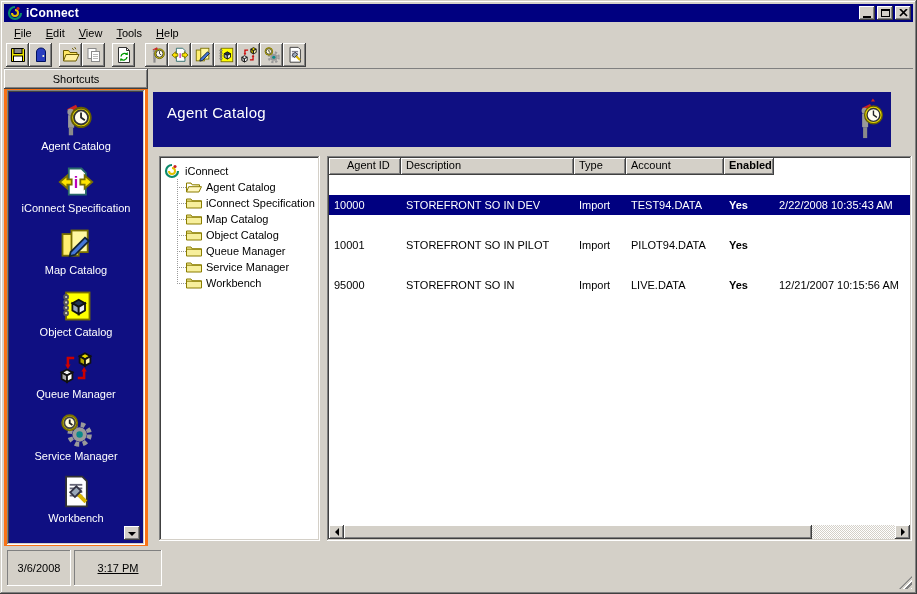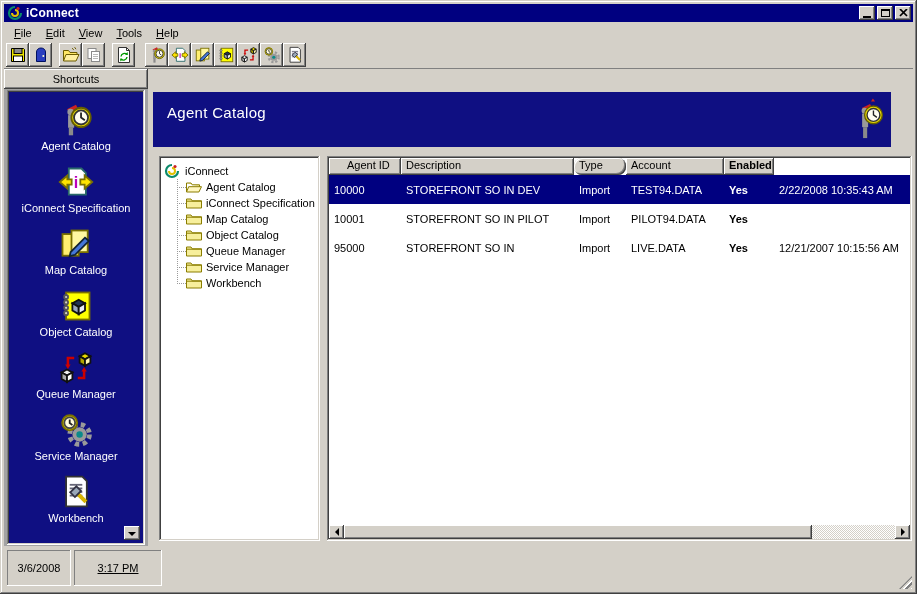--- a/index.html
+++ b/index.html
@@ -30,21 +30,21 @@
   .toolbar { position:absolute; left:4px; top:41px; right:4px; height:28px; display:flex; align-items:center;
     padding-left:2px; border-bottom:1px solid #808080; }
   .tgroup { display:flex; }
   .tgroup + .tgroup { margin-left:7px; }
   .tgroup.big-gap { margin-left:10px; }
   .tbtn { width:23px; height:24px; border:0; display:flex; align-items:center; justify-content:center;
     background:#d4d0c8; box-shadow: inset -1px -1px #404040, inset 1px 1px #fff, inset -2px -2px #808080, inset 2px 2px #d4d0c8; cursor:default; }
   .tbtn svg { width:18px; height:18px; display:block; }
 
   
-  .sidebar { position:absolute; left:4px; top:69px; width:144px; bottom:48px; background:#a3a3a3; }
+  .sidebar { position:absolute; left:4px; top:69px; width:144px; bottom:48px; background:#f97316; }
   .shortcut-hdr { display:block; width:100%; height:20px; border:0; font:11px "Liberation Sans",sans-serif;
     background:#d4d0c8; box-shadow: inset -1px -1px #404040, inset 1px 1px #fff, inset -2px -2px #808080, inset 2px 2px #d4d0c8; cursor:default; }
   .side-panel { position:absolute; left:3px; right:3px; top:21px; bottom:1px; background:#0f0f82;
     box-shadow: inset -1px -1px #fff, inset 1px 1px #808080, inset -2px -2px #d4d0c8, inset 2px 2px #404040;
     display:flex; flex-direction:column; align-items:center; padding-top:10px; overflow:hidden; }
   .side-item { width:130px; height:62px; display:flex; flex-direction:column; align-items:center; cursor:pointer; }
   .side-item .sicon { height:38px; display:flex; align-items:flex-end; }
   .side-item .sicon svg { width:36px; height:36px; display:block; }
   .side-item .slabel { color:#fff; margin-top:2px; white-space:nowrap; }
   .side-scroll { position:absolute; right:5px; bottom:5px; width:16px; height:14px; border:0;
@@ -74,23 +74,23 @@
     background-image:repeating-linear-gradient(to right,#9a9a9a 0 1px, transparent 1px 2px); }
   .tree-item svg { width:16px; height:13px; margin-right:4px; flex:0 0 16px; }
 
   
   .listpanel { position:absolute; left:179px; right:1px; top:87px; bottom:5px; background:#fff;
     box-shadow: inset -1px -1px #fff, inset 1px 1px #808080, inset -2px -2px #d4d0c8, inset 2px 2px #404040;
     padding:2px; display:flex; flex-direction:column; overflow:hidden; }
   .lheader { display:flex; height:17px; flex:0 0 17px; }
   .hcell { background:#d4d0c8; padding:1px 0 0 5px; white-space:nowrap; overflow:hidden;
     box-shadow: inset -1px -1px #404040, inset 1px 1px #fff, inset -2px -2px #808080, inset 2px 2px #d4d0c8; cursor:default; }
-  .c0{width:72px;flex:0 0 72px;padding-left:18px;} .c1{width:173px;flex:0 0 173px;} .c2{width:52px;flex:0 0 52px;border-radius:8px;}
+  .c0{width:72px;flex:0 0 72px;padding-left:18px;} .c1{width:173px;flex:0 0 173px;} .c2{width:52px;flex:0 0 52px;}
   .c3{width:98px;flex:0 0 98px;} .c4{width:50px;flex:0 0 50px;font-weight:bold;} .c5{flex:1 1 auto;}
-  .lrow { display:flex; height:29px; flex:0 0 16px; align-items:center; cursor:default; }
+  .lrow { display:flex; height:20px; flex:0 0 16px; align-items:center; cursor:default;margin-top:20px; }
   .lrow .cell { padding:0 0 0 5px; white-space:nowrap; overflow:hidden; }
   .lrow.selected { background:#000080; color:#fff; }
   .lbody { flex:1 1 auto; }
   .hscroll { flex:0 0 14px; display:flex; align-items:stretch; background-color:#d4d0c8;
     background-image:linear-gradient(45deg,#fff 25%,transparent 25%,transparent 75%,#fff 75%),
                      linear-gradient(45deg,#fff 25%,transparent 25%,transparent 75%,#fff 75%);
     background-size:2px 2px; background-position:0 0,1px 1px; }
   .sb-btn { width:15px; flex:0 0 15px; border:0; background:#d4d0c8; display:flex; align-items:center; justify-content:center;
     box-shadow: inset -1px -1px #404040, inset 1px 1px #fff, inset -2px -2px #808080, inset 2px 2px #d4d0c8; cursor:default; }
   .sb-thumb { width:468px; background:#d4d0c8; cursor:pointer;

